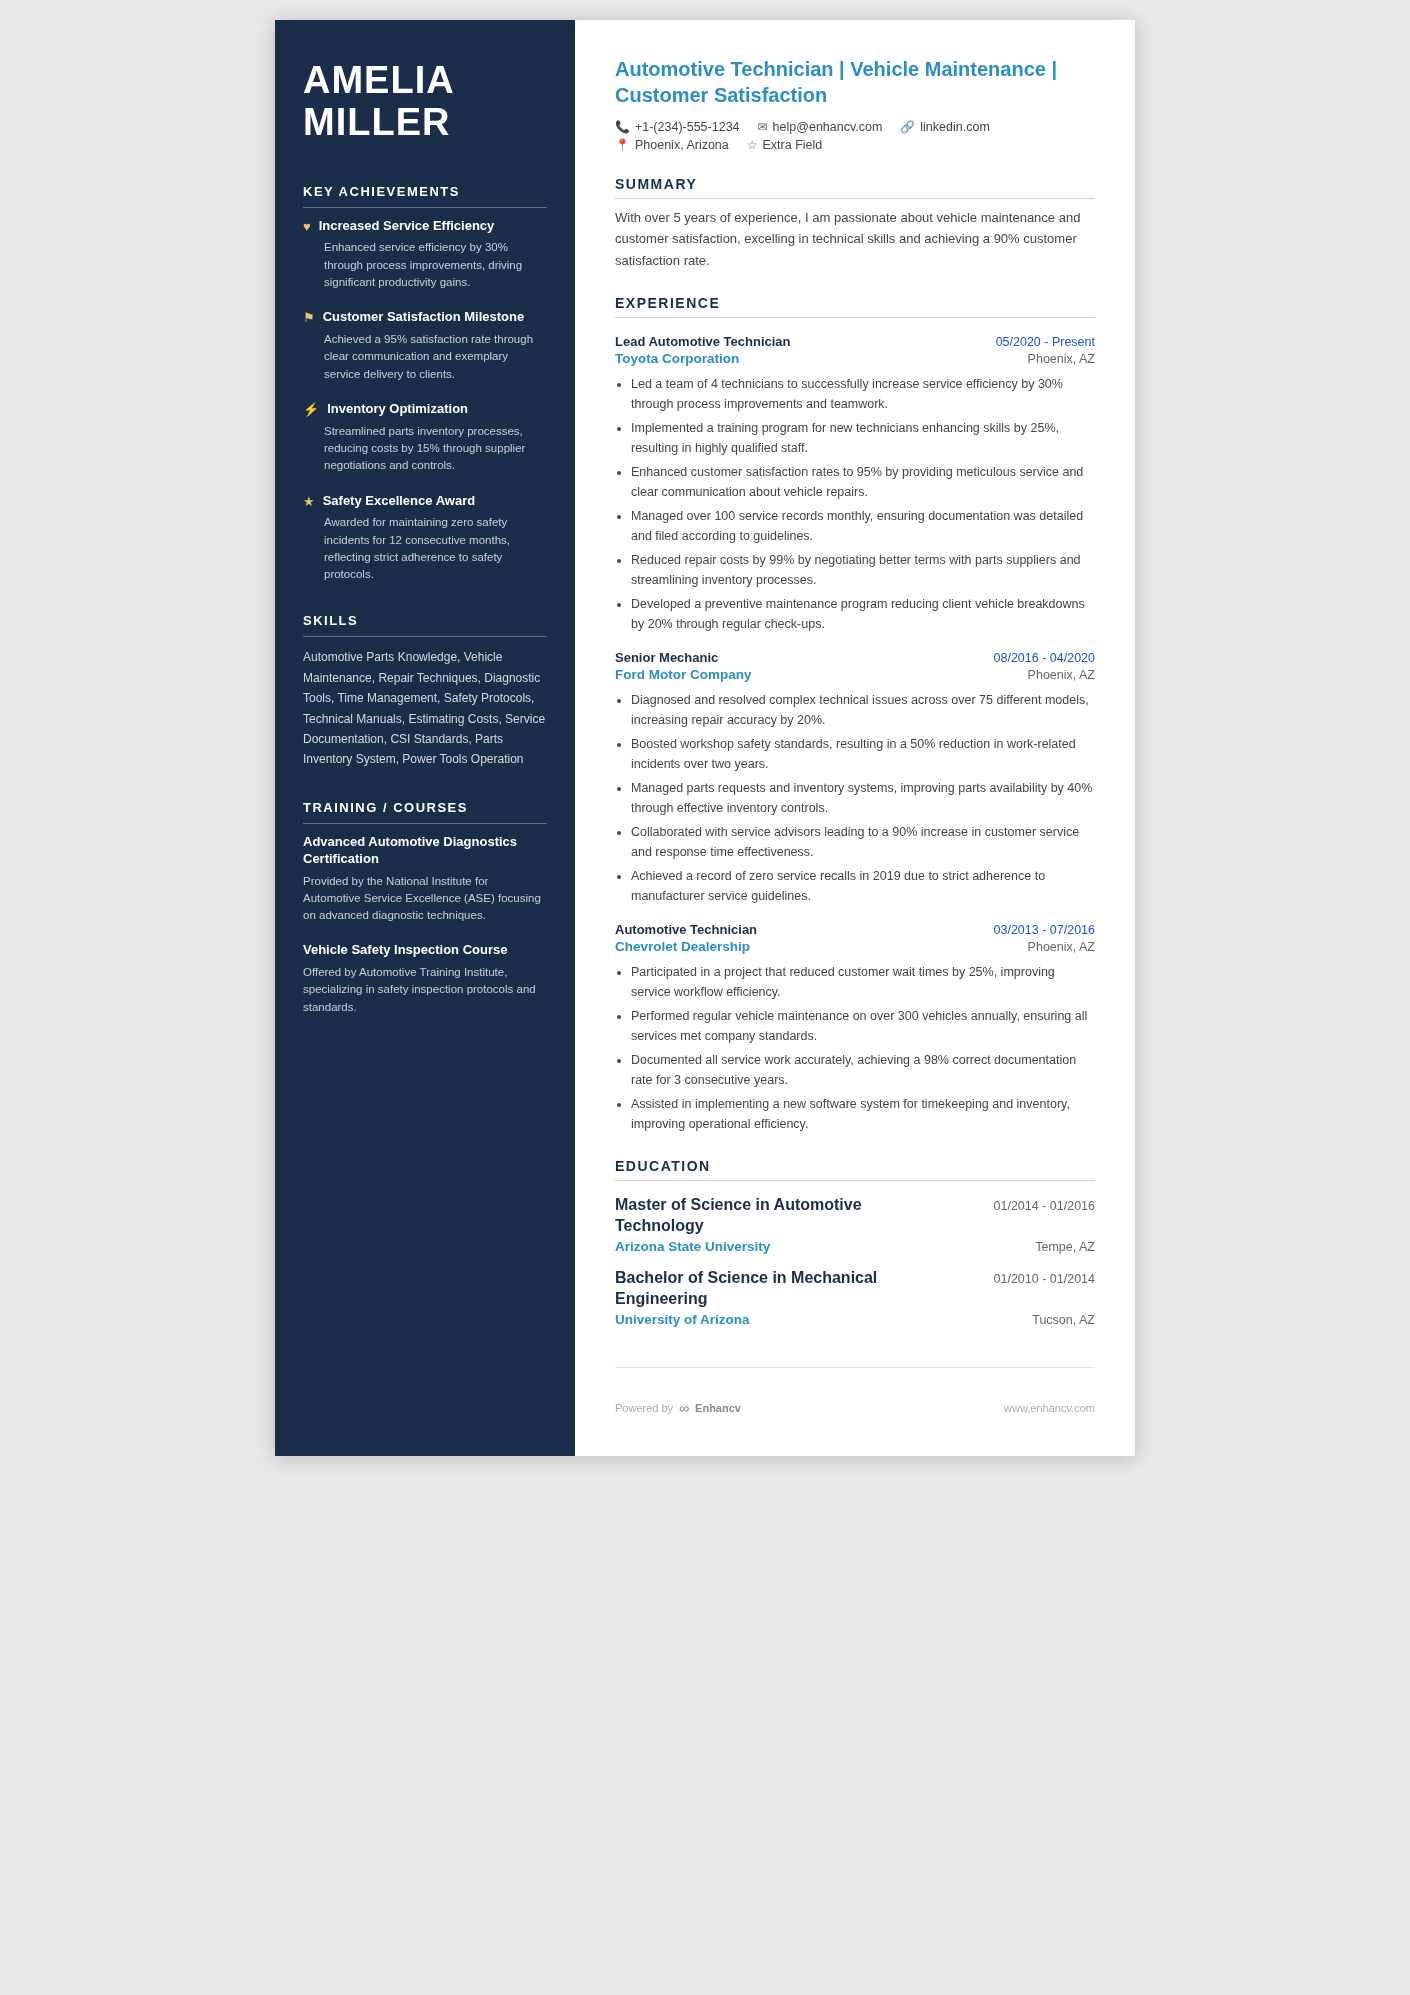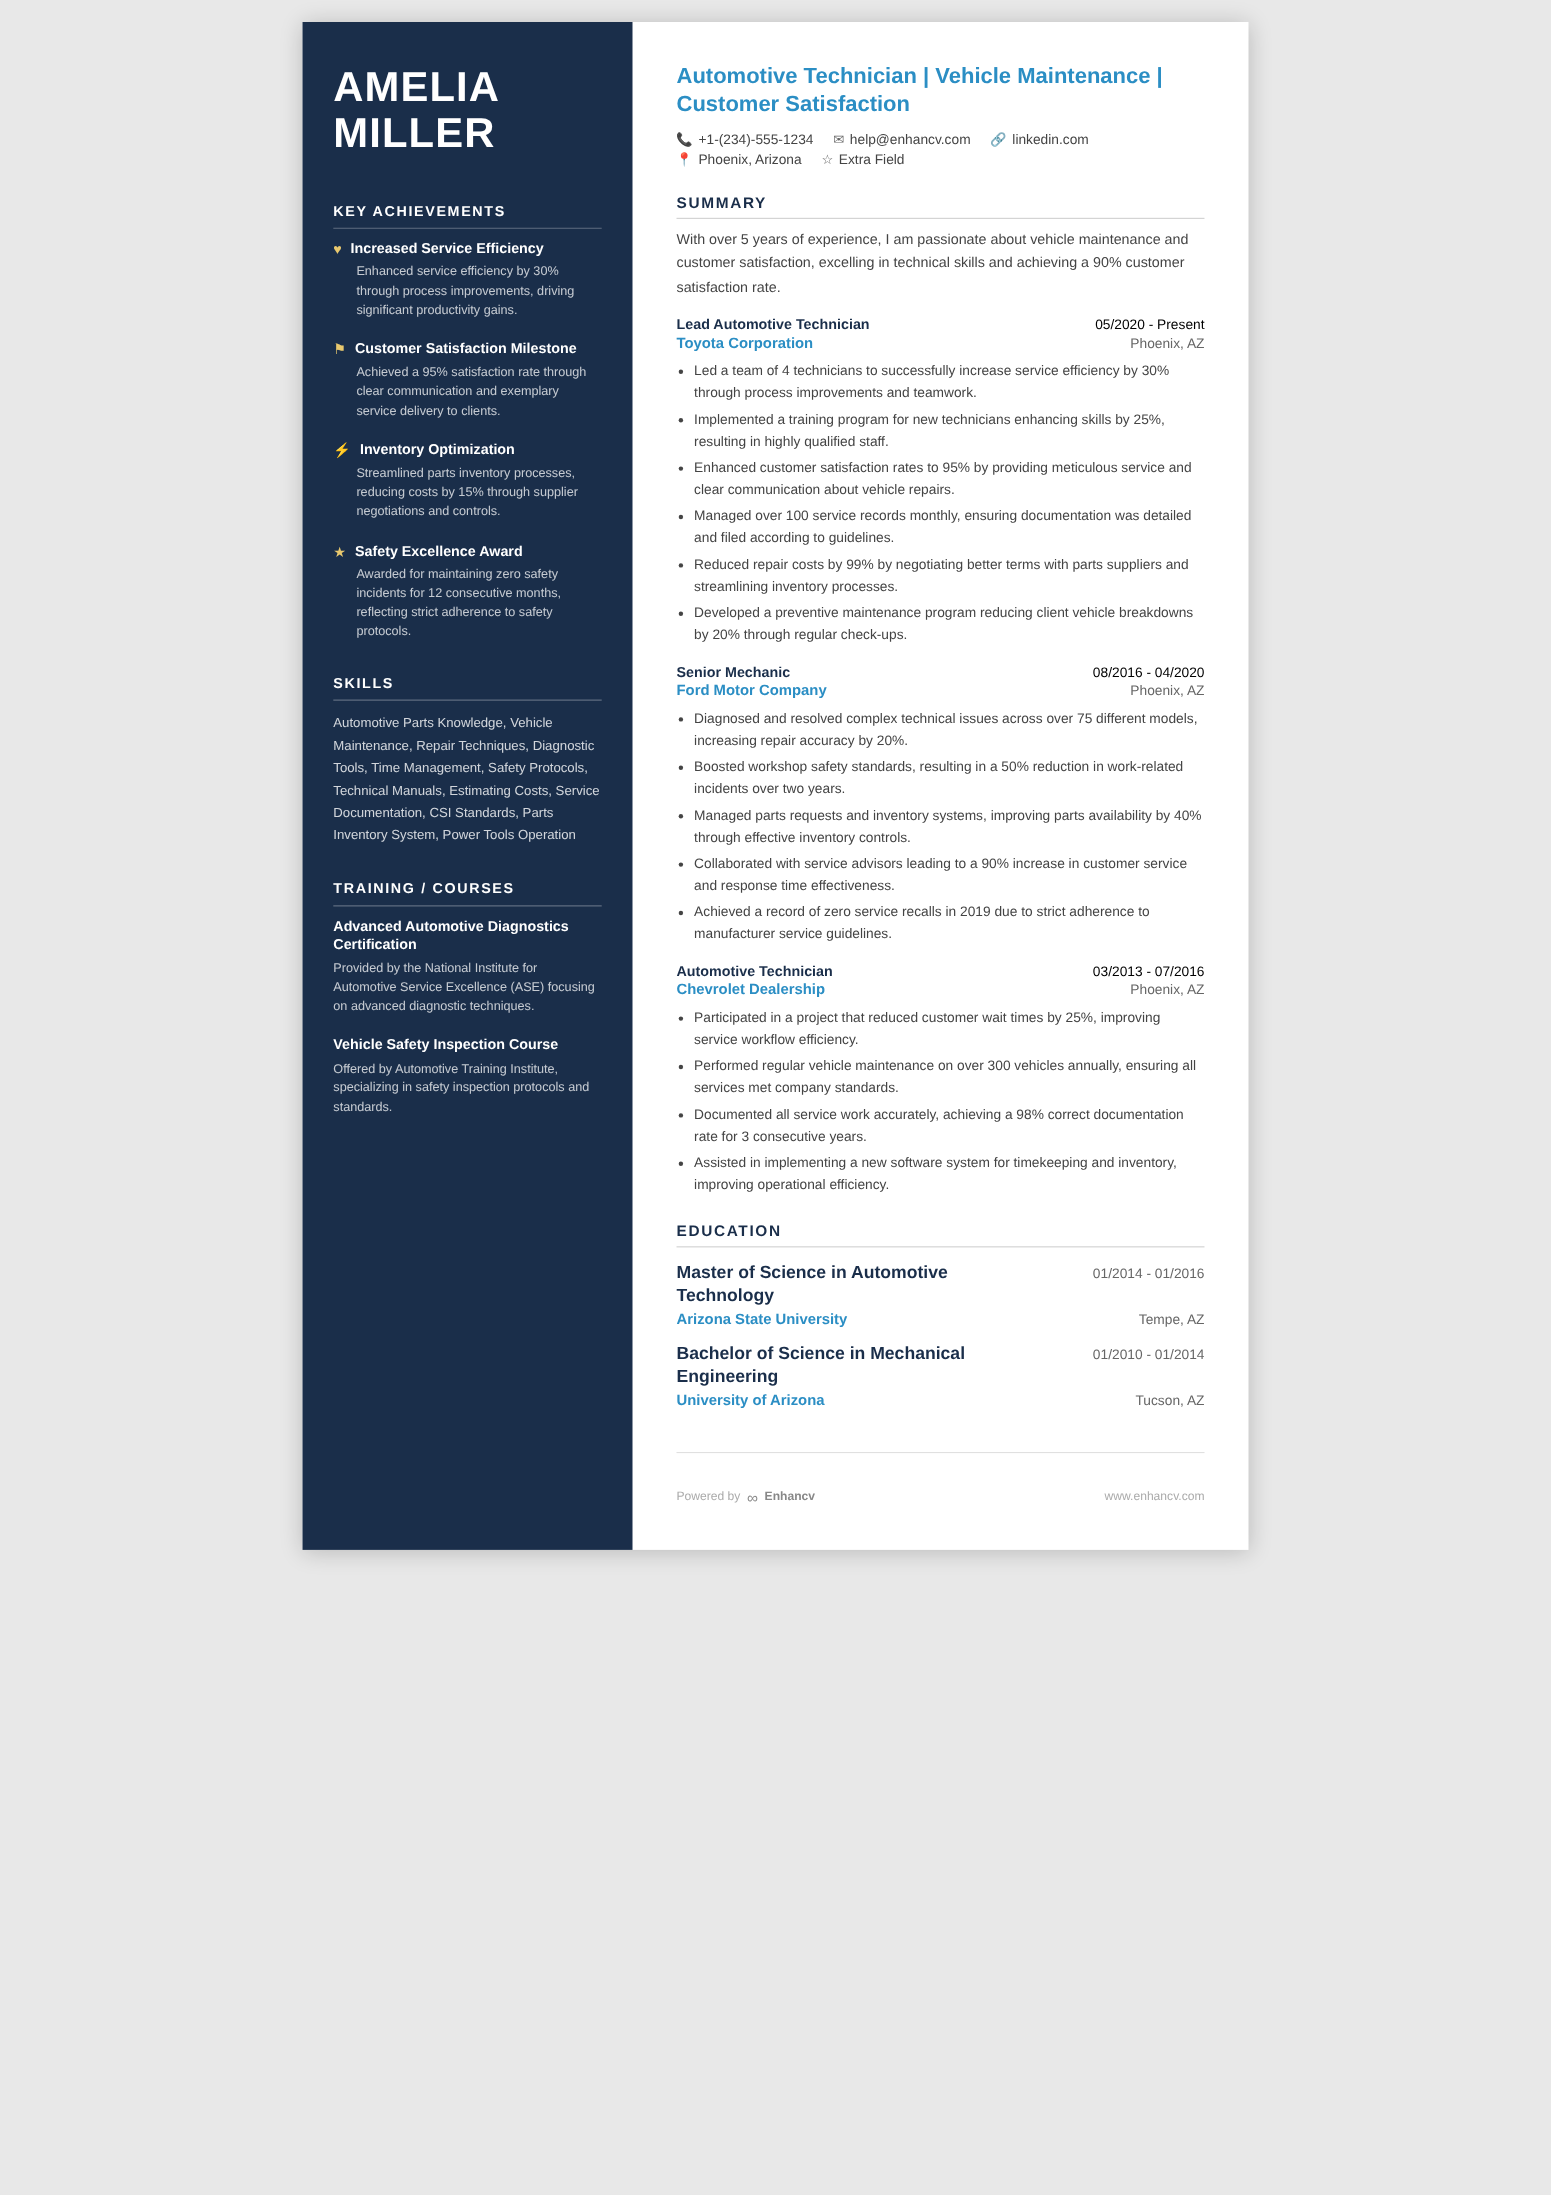--- a/index.html
+++ b/index.html
@@ -147,21 +147,21 @@
       margin-top: 16px;
       margin-bottom: 2px;
     }
     .exp-job-title {
       font-size: 13px;
       font-weight: 700;
       color: #1a2e4a;
     }
     .exp-dates {
       font-size: 12.5px;
-      color: #000000;
+      color: #1d4ed8;
       white-space: nowrap;
     }
     .exp-company-row {
       display: flex;
       justify-content: space-between;
       align-items: baseline;
       margin-bottom: 8px;
     }
     .exp-company {
       font-size: 13.5px;
@@ -320,20 +320,21 @@
       </span>
       <span class="contact-item">
         <span class="contact-icon">☆</span>
         <span>Extra Field</span>
       </span>
     </div>
 
     <div class="section-title">SUMMARY</div>
     <div class="summary-text">With over 5 years of experience, I am passionate about vehicle maintenance and customer satisfaction, excelling in technical skills and achieving a 90% customer satisfaction rate.</div>
 
+    <div class="section-title">EXPERIENCE</div>
     <div id="jobs-container">
         <div>
     <div class="exp-header">
       <span class="exp-job-title">Lead Automotive Technician</span>
       <span class="exp-dates">05/2020 - Present</span>
     </div>
     <div class="exp-company-row">
       <span class="exp-company">Toyota Corporation</span>
       <span class="exp-location">Phoenix, AZ</span>
     </div>

